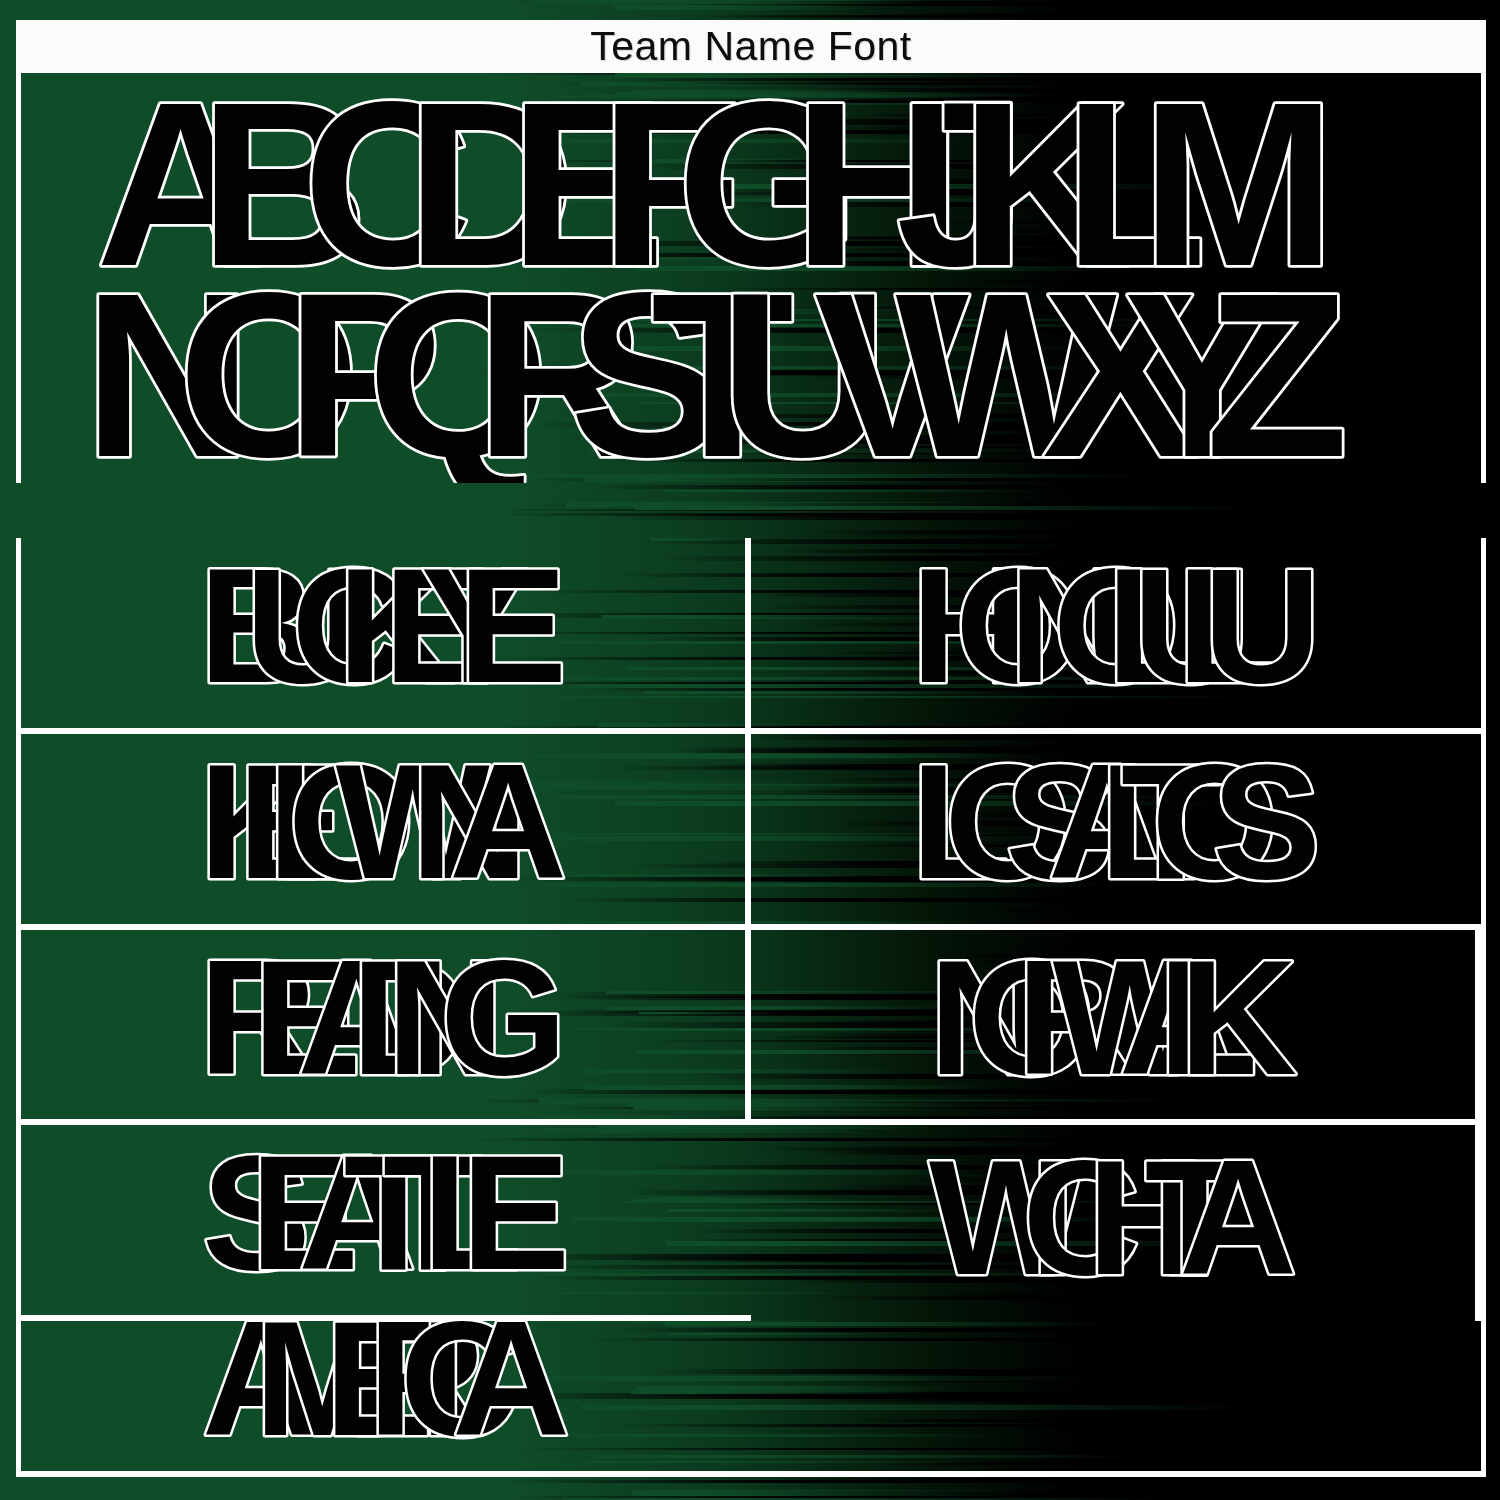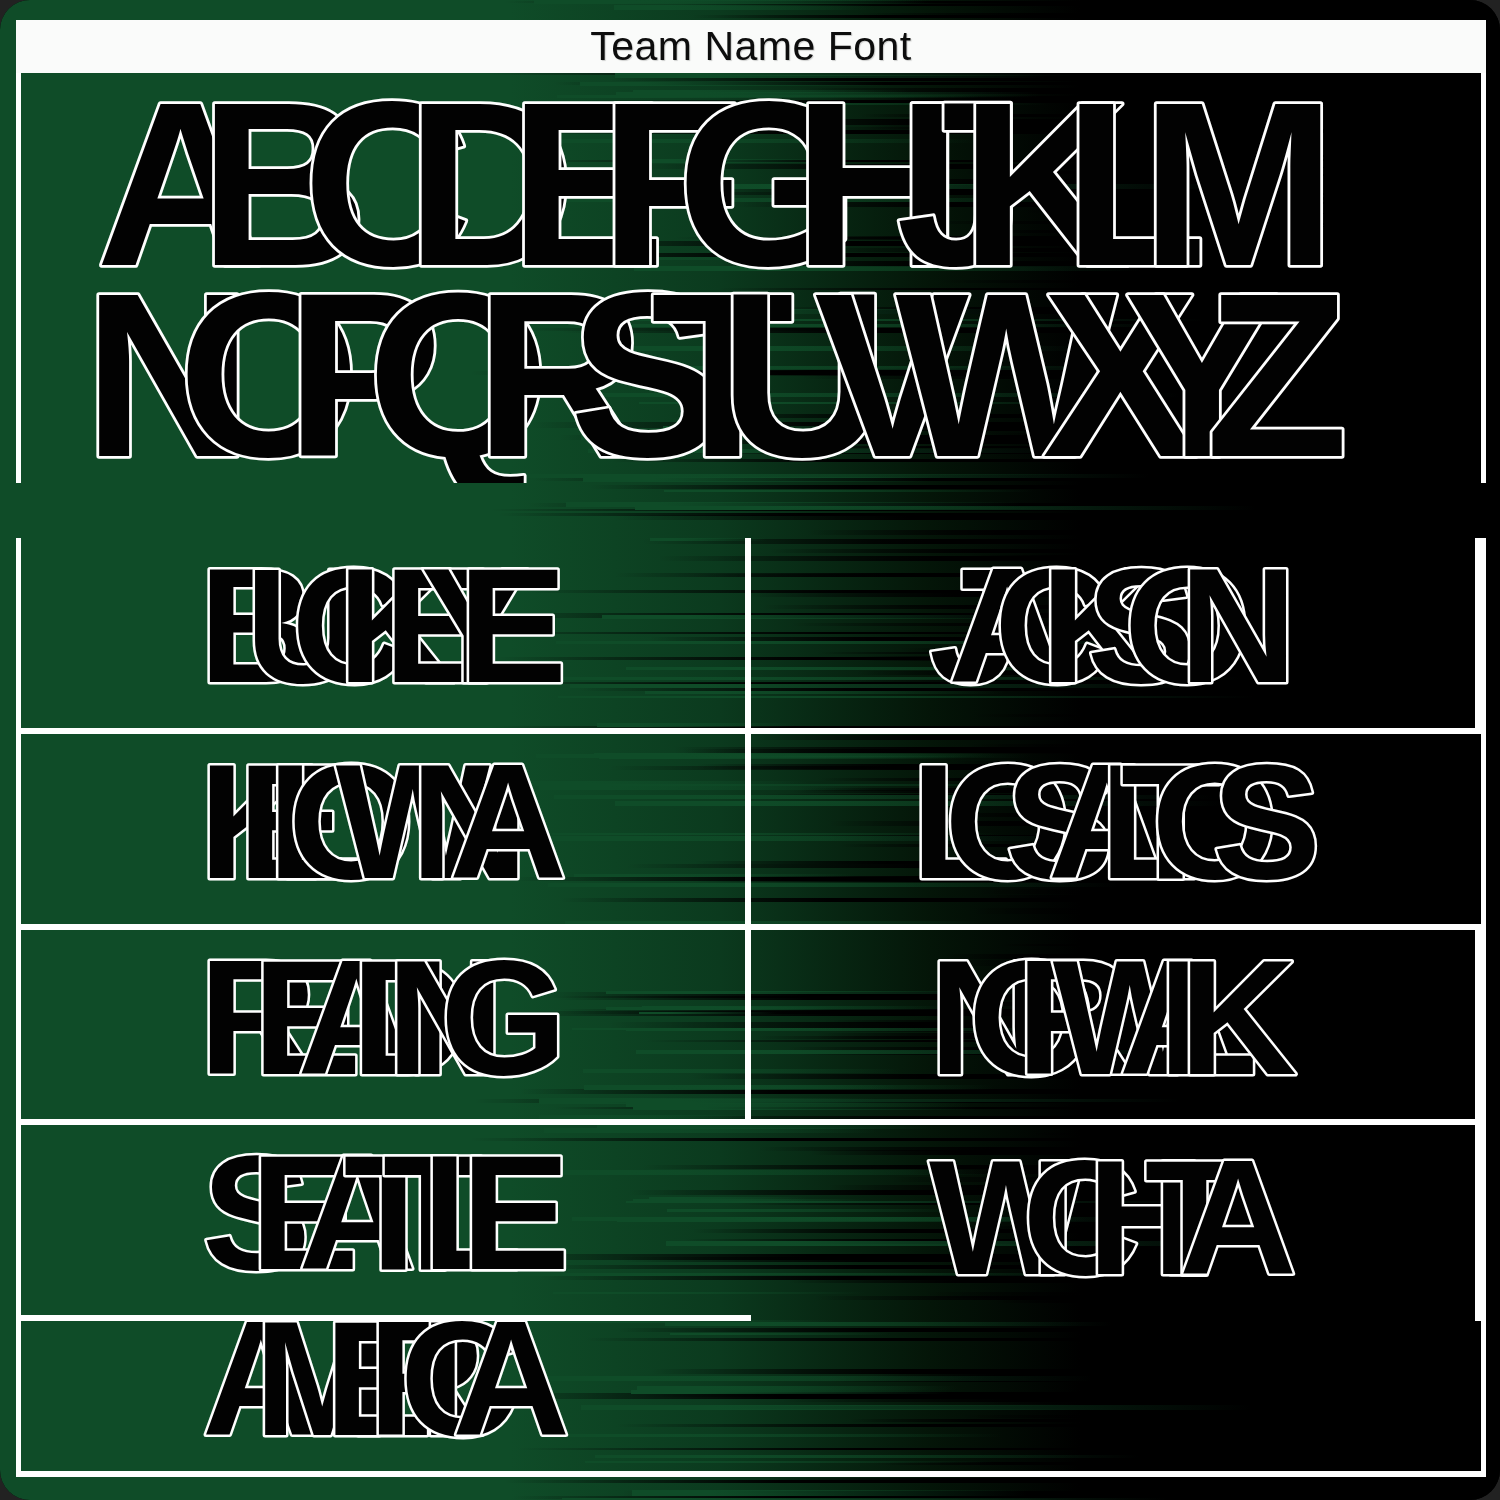--- a/index.html
+++ b/index.html
@@ -1,18 +1,18 @@
 <!DOCTYPE html>
 <html><head>
 <meta charset="utf-8">
 <style>
   html,body{margin:0;padding:0;background:#222;}
   .canvas{
     position:relative;width:1500px;height:1500px;overflow:hidden;
-    font-family:"Liberation Sans",sans-serif;background:#000;border-radius:30px;
+    font-family:"Liberation Sans",sans-serif;background:#000;
   }
   
   .bg{
     position:absolute;inset:0;z-index:0;
     background:linear-gradient(90deg,
       #0f4c28 0%, #0f4c28 34%,
       #0b3a1e 48%, #041508 62%,
       #000000 72%, #000000 100%);
   }
   .streaks{position:absolute;inset:0;z-index:1;}
@@ -381,47 +381,47 @@
   </div>
 
 
   <div class="grid" id="examples-grid">
 
   <div class="cell">
         <svg>
           <text class="outlined" x="50%" y="76%" text-anchor="middle" font-size="163" stroke-width="5" lengthAdjust="spacing-and-glyphs" textLength="368">BUCKEYE</text>
         </svg>
       </div>
+      <div class="cell last-col">
+        <svg>
+          <text class="outlined" x="50%" y="76%" text-anchor="middle" font-size="163" stroke-width="5" lengthAdjust="spacing-and-glyphs" textLength="410">HONOLULU</text>
+        </svg>
+      </div>
       <div class="cell">
         <svg>
-          <text class="outlined" x="50%" y="76%" text-anchor="middle" font-size="163" stroke-width="5" lengthAdjust="spacing-and-glyphs" textLength="368">JACKSON</text>
+          <text class="outlined" x="50%" y="76%" text-anchor="middle" font-size="163" stroke-width="5" lengthAdjust="spacing-and-glyphs" textLength="368">KELOWNA</text>
+        </svg>
+      </div>
+      <div class="cell last-col">
+        <svg>
+          <text class="outlined" x="50%" y="76%" text-anchor="middle" font-size="163" stroke-width="5" lengthAdjust="spacing-and-glyphs" textLength="410">LOSALTOS</text>
         </svg>
       </div>
       <div class="cell">
         <svg>
-          <text class="outlined" x="50%" y="76%" text-anchor="middle" font-size="163" stroke-width="5" lengthAdjust="spacing-and-glyphs" textLength="368">KELOWNA</text>
+          <text class="outlined" x="50%" y="76%" text-anchor="middle" font-size="163" stroke-width="5" lengthAdjust="spacing-and-glyphs" textLength="368">READING</text>
+        </svg>
+      </div>
+      <div class="cell">
+        <svg>
+          <text class="outlined" x="50%" y="76%" text-anchor="middle" font-size="163" stroke-width="5" lengthAdjust="spacing-and-glyphs" textLength="368">NORWALK</text>
         </svg>
       </div>
       <div class="cell last-col">
         <svg>
-          <text class="outlined" x="50%" y="76%" text-anchor="middle" font-size="163" stroke-width="5" lengthAdjust="spacing-and-glyphs" textLength="410">LOSALTOS</text>
-        </svg>
-      </div>
-      <div class="cell">
-        <svg>
-          <text class="outlined" x="50%" y="76%" text-anchor="middle" font-size="163" stroke-width="5" lengthAdjust="spacing-and-glyphs" textLength="368">READING</text>
-        </svg>
-      </div>
-      <div class="cell">
-        <svg>
-          <text class="outlined" x="50%" y="76%" text-anchor="middle" font-size="163" stroke-width="5" lengthAdjust="spacing-and-glyphs" textLength="368">NORWALK</text>
-        </svg>
-      </div>
-      <div class="cell last-col">
-        <svg>
           <text class="outlined" x="50%" y="76%" text-anchor="middle" font-size="163" stroke-width="5" lengthAdjust="spacing-and-glyphs" textLength="368">SEATTLE</text>
         </svg>
       </div>
       <div class="cell last-row">
         <svg>
           <text class="outlined" x="50%" y="76%" text-anchor="middle" font-size="163" stroke-width="5" lengthAdjust="spacing-and-glyphs" textLength="368">WICHITA</text>
         </svg>
       </div>
       <div class="cell last-col last-row">
         <svg>

